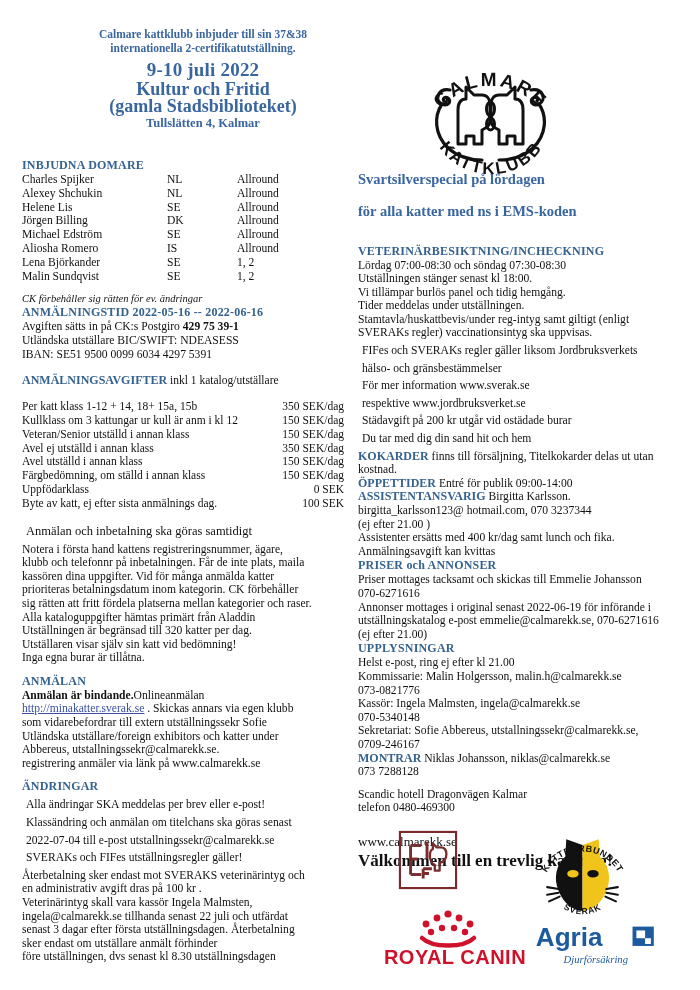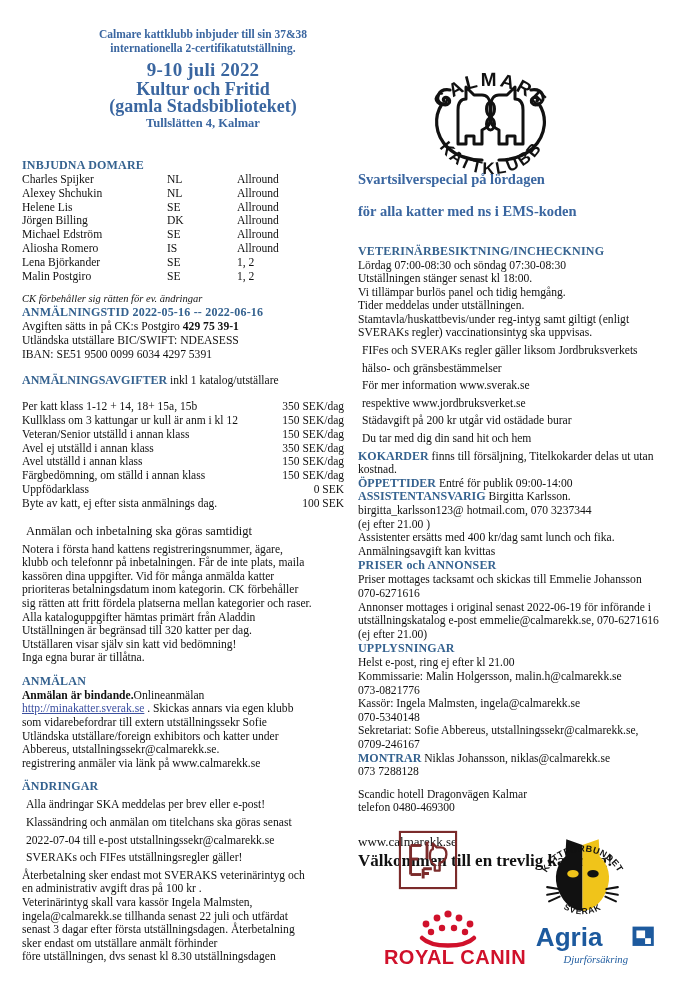--- a/index.html
+++ b/index.html
@@ -143,21 +143,21 @@
             <td class="name">Aliosha Romero</td>
             <td class="cc">IS</td>
             <td>Allround</td>
           </tr>
         <tr>
             <td class="name">Lena Björkander</td>
             <td class="cc">SE</td>
             <td>1, 2</td>
           </tr>
         <tr>
-            <td class="name">Malin Postgiro</td>
+            <td class="name">Malin Sundqvist</td>
             <td class="cc">SE</td>
             <td>1, 2</td>
           </tr>
       </tbody>
     </table>
 
     <div class="gap"></div>
     <p class="ital">CK förbehåller sig rätten för ev. ändringar</p>
 
     <h2 class="sec">ANMÄLNINGSTID 2022-05-16 -- 2022-06-16</h2>

